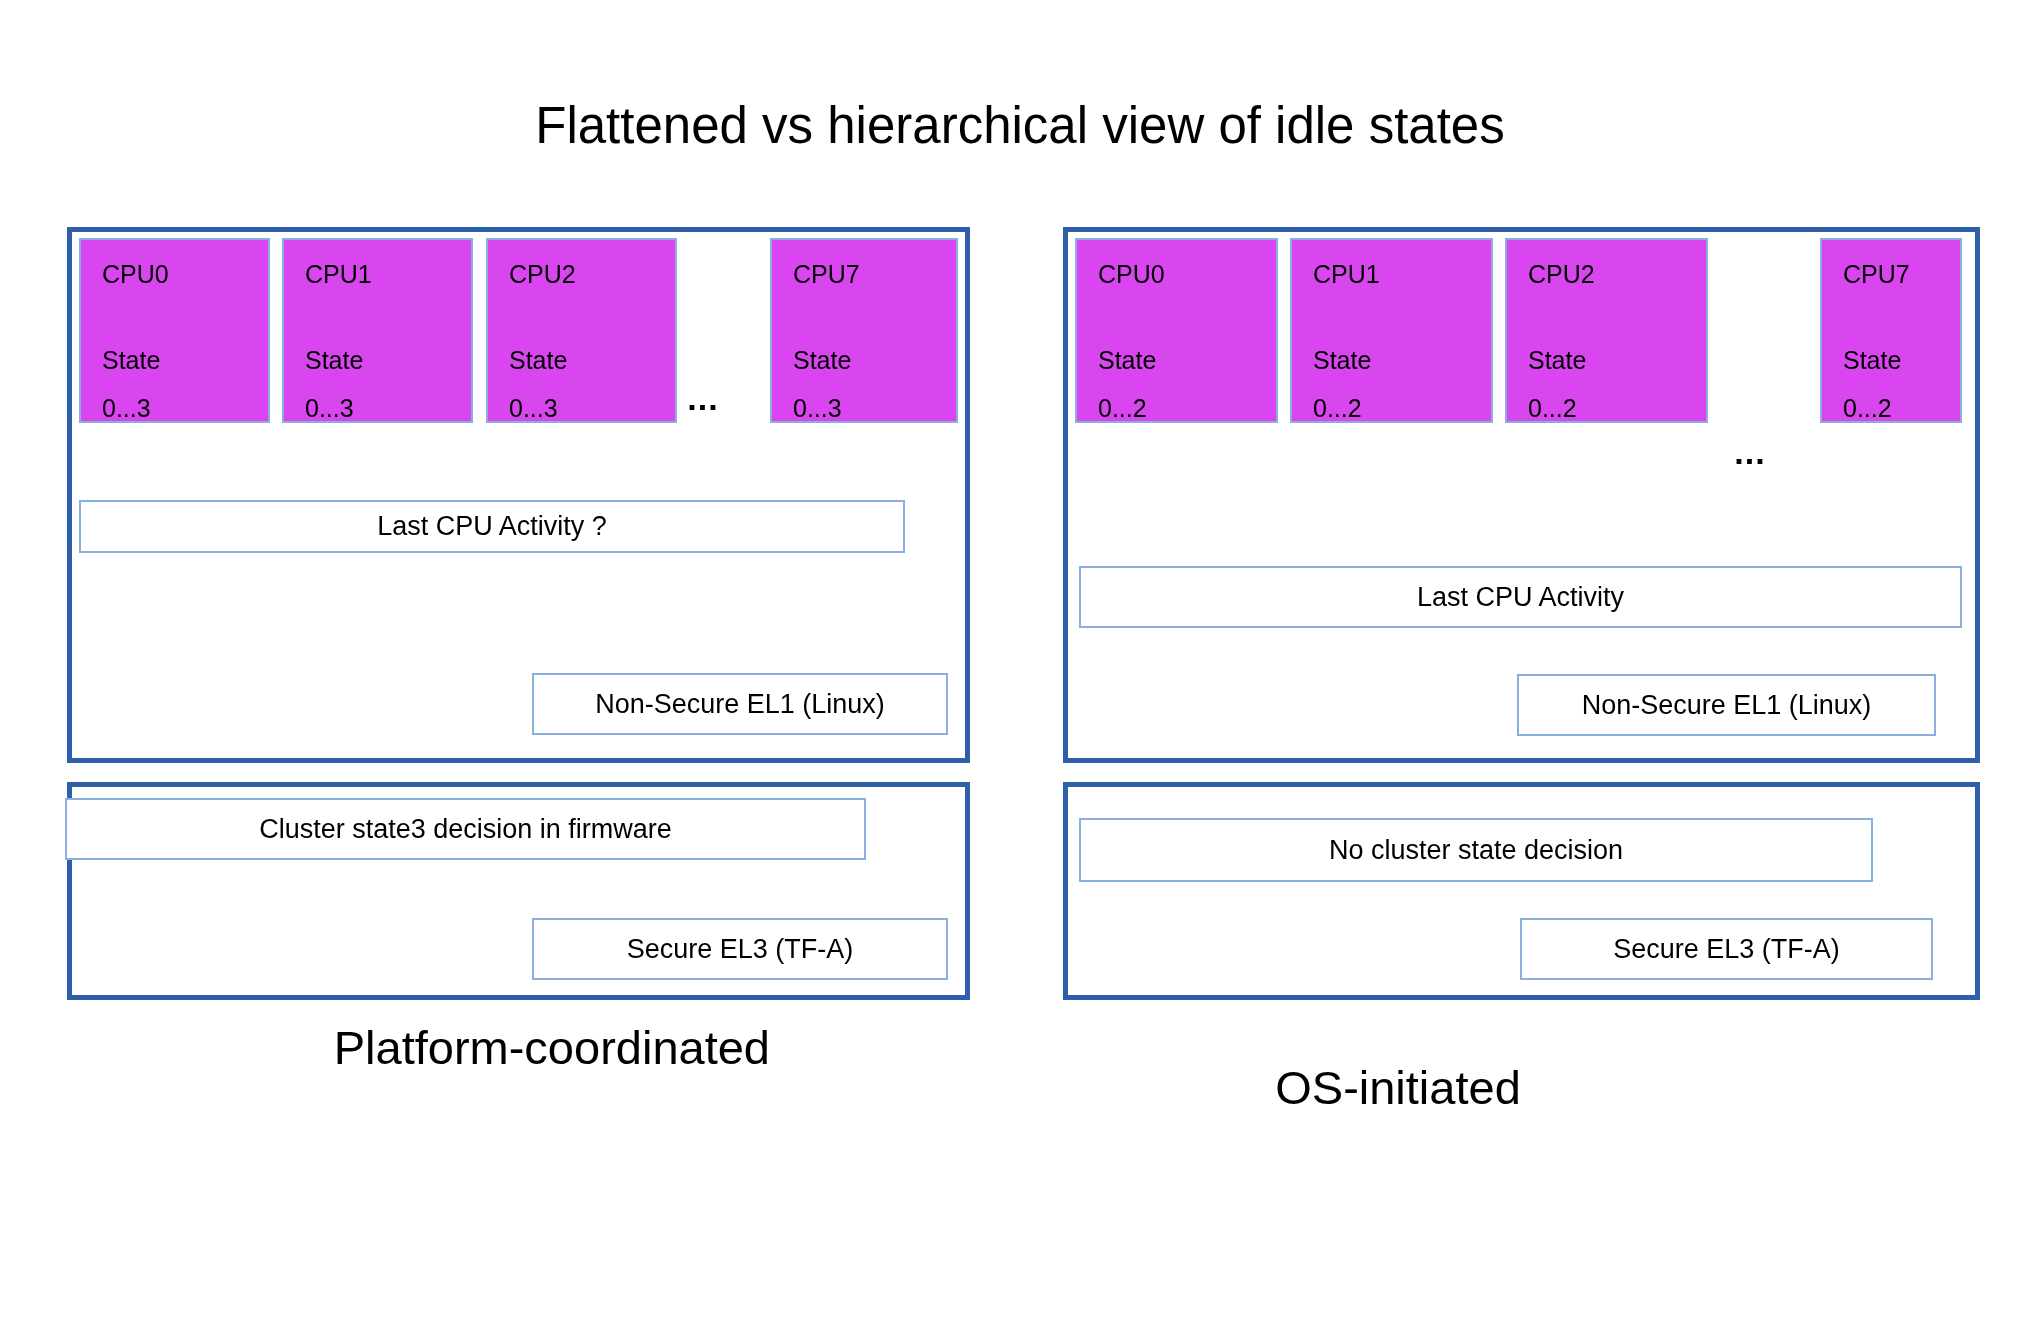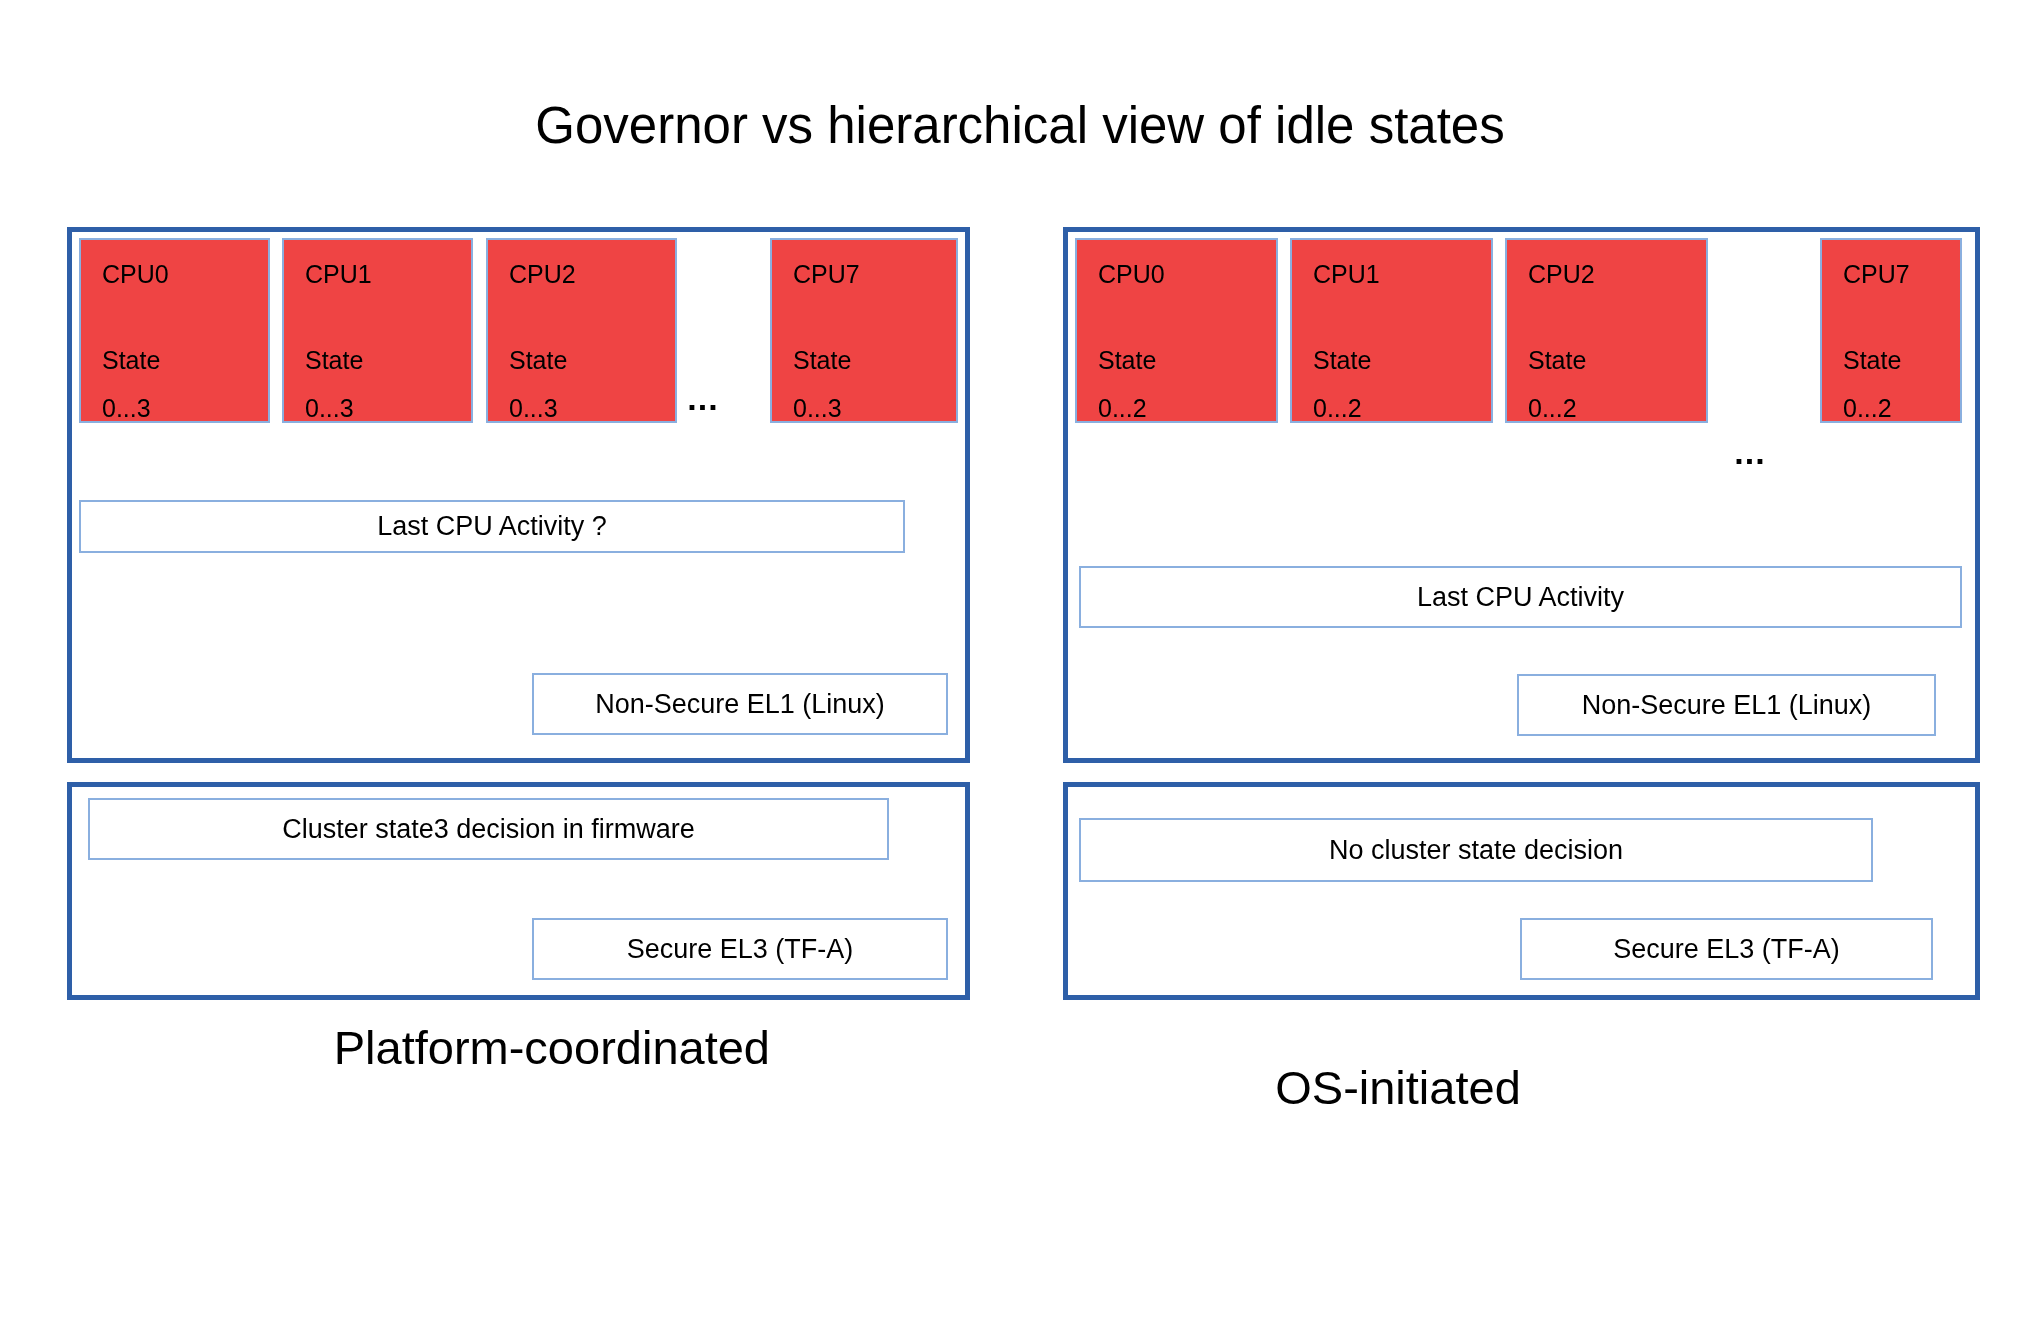--- a/index.html
+++ b/index.html
@@ -22,21 +22,21 @@
   }
   .outer {
     position: absolute;
     border: 5px solid var(--outer_border, #2e5fa8);
     background: #ffffff;
     box-sizing: border-box;
   }
   .cpu {
     position: absolute;
     border: 2px solid var(--inner_border, #8aafdf);
-    background: #ef4444;
+    background: #d946ef;
     box-sizing: border-box;
     font-size: 25px;
   }
   .cpu .cpu-name { position: absolute; top: 20px; left: 21px; }
   .cpu .cpu-state {
     position: absolute; top: 96px; left: 21px;
     line-height: 48px;
     white-space: pre-line;
   }
   .inner {
@@ -63,21 +63,21 @@
     width: 600px;
     text-align: center;
     font-size: 47px;
   }
 </style>
 </head>
 <body>
 
 <div class="page">
 
-  <div class="title">Governor vs hierarchical view of idle states</div>
+  <div class="title">Flattened vs hierarchical view of idle states</div>
 
   <div class="outer" style="left:67px; top:227px; width:903px; height:536px;"></div>
 
   <div class="cpu" style="left:79px; top:238px; width:191px; height:185px;">
     <div class="cpu-name">CPU0</div>
     <div class="cpu-state">State
 0...3</div>
   </div>
   <div class="cpu" style="left:282px; top:238px; width:191px; height:185px;">
     <div class="cpu-name">CPU1</div>
@@ -95,21 +95,21 @@
     <div class="cpu-state">State
 0...3</div>
   </div>
 
   <div class="inner" style="left:79px; top:500px; width:826px; height:53px;">Last CPU Activity ?</div>
 
   <div class="inner" style="left:532px; top:673px; width:416px; height:62px;">Non-Secure EL1 (Linux)</div>
 
   <div class="outer" style="left:67px; top:782px; width:903px; height:218px;"></div>
 
-  <div class="inner" style="left:88px; top:798px; width:801px; height:62px;">Cluster state3 decision in firmware</div>
+  <div class="inner" style="left:65px; top:798px; width:801px; height:62px;">Cluster state3 decision in firmware</div>
 
   <div class="inner" style="left:532px; top:918px; width:416px; height:62px;">Secure EL3 (TF-A)</div>
 
   <div class="panel-label" style="left:170px; top:1020px;text-align:right;">Platform-coordinated</div>
 
   <div class="outer" style="left:1063px; top:227px; width:917px; height:536px;"></div>
 
   <div class="cpu" style="left:1075px; top:238px; width:203px; height:185px;">
     <div class="cpu-name">CPU0</div>
     <div class="cpu-state">State

